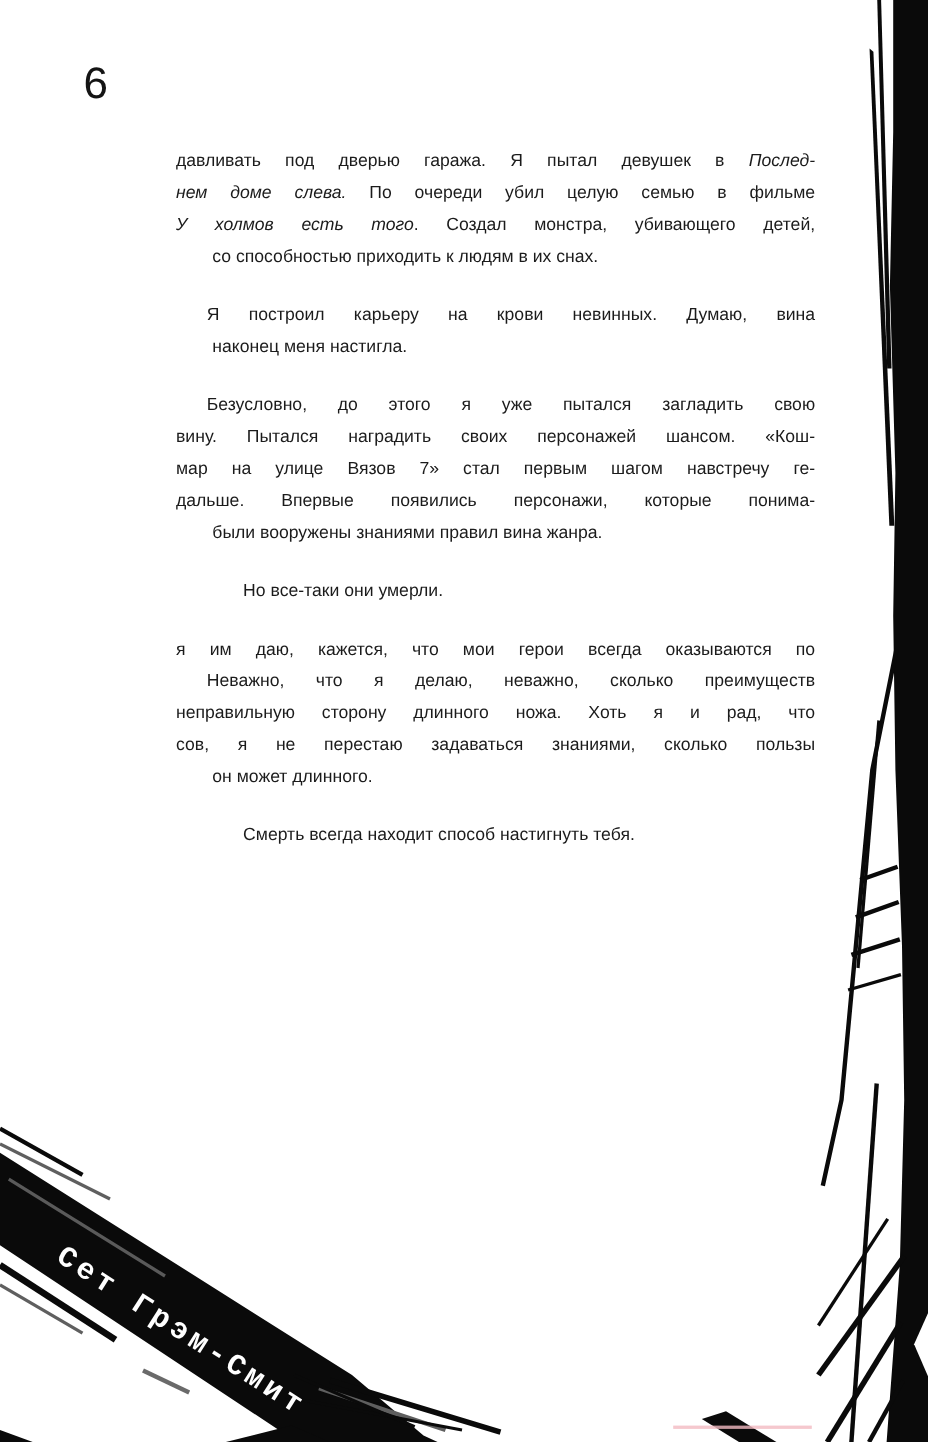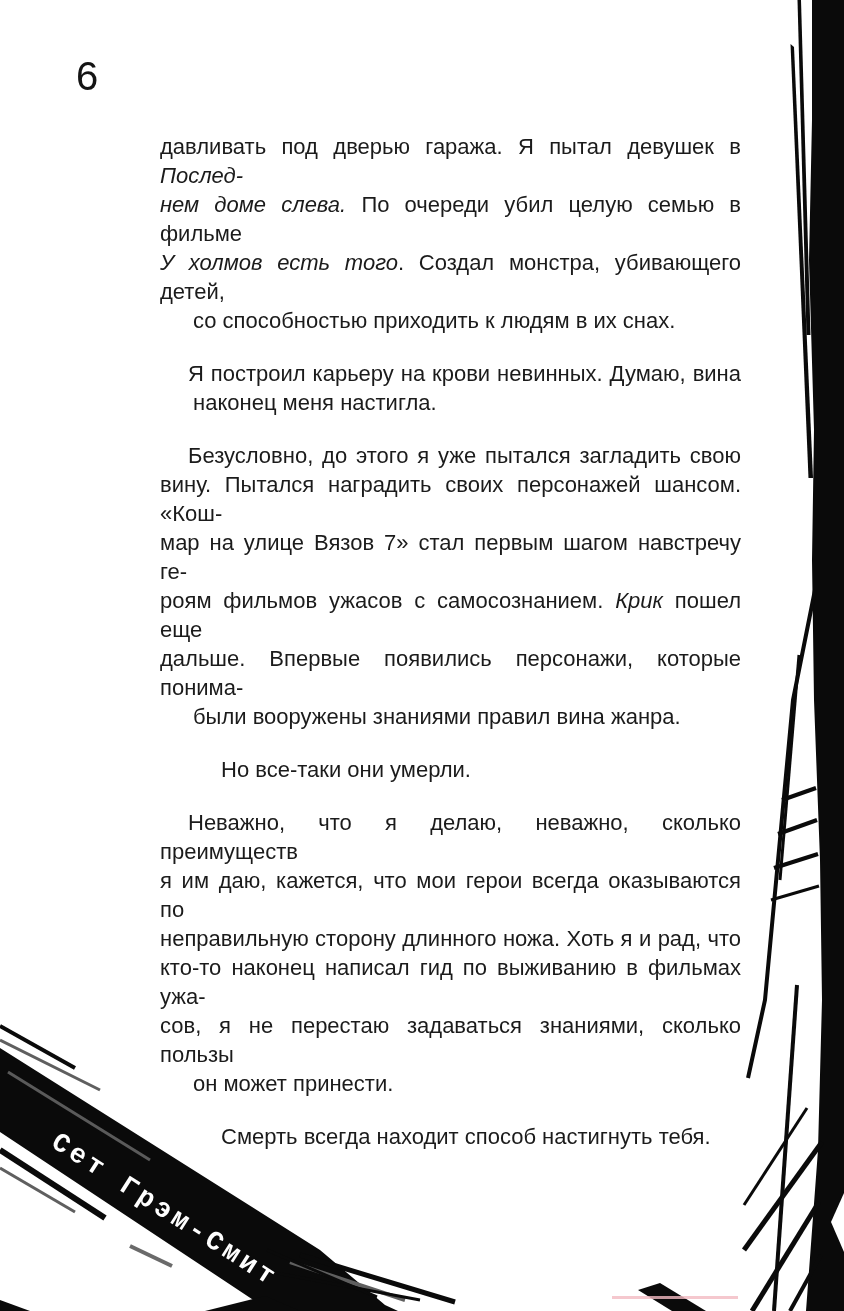--- a/index.html
+++ b/index.html
@@ -11,21 +11,21 @@
     font-family:"Liberation Sans",sans-serif;
     color:#1b1b1b;
   }
   .page-number{
     position:absolute;left:76px;top:56px;
     font-size:40px;line-height:1;color:#141414;
     font-family:"Liberation Sans",sans-serif;
   }
   .text-block{
     position:absolute;left:160px;top:132px;width:581px;
-    font-size:22px;line-height:29px;color:#1b1b1b;
+    font-size:16px;line-height:29px;color:#1b1b1b;
   }
   .para{margin:0 0 24px 0;}
   .line{text-align:justify;text-align-last:justify;white-space:normal;}
   .line.last{text-align-last:left;margin-left:33px;}
   .line.first{text-indent:28px;}
   .i{font-style:italic;}
   .art{
     position:absolute;left:0;top:0;width:844px;height:1311px;
     pointer-events:none;
   }
@@ -50,34 +50,32 @@
         <div class="line last"><span>со способностью приходить к людям в их снах.</span></div>
       </div>
       <div class="para">
         <div class="line first"><span>Я построил карьеру на крови невинных. Думаю, вина</span></div>
         <div class="line last"><span>наконец меня настигла.</span></div>
       </div>
       <div class="para">
         <div class="line first"><span>Безусловно, до этого я уже пытался загладить свою</span></div>
         <div class="line"><span>вину. Пытался наградить своих персонажей шансом. «Кош-</span></div>
         <div class="line"><span>мар на улице Вязов 7» стал первым шагом навстречу ге-</span></div>
-        <div class="line"><span>роям фильмов ужасов с самосознанием. </span><span class="i">Крик</span><span> пошел еще</span></div>
         <div class="line"><span>дальше. Впервые появились персонажи, которые понима-</span></div>
         <div class="line last"><span>были вооружены знаниями правил вина жанра.</span></div>
       </div>
       <div class="para">
         <div class="line last first"><span>Но все-таки они умерли.</span></div>
       </div>
       <div class="para">
+        <div class="line"><span>я им даю, кажется, что мои герои всегда оказываются по</span></div>
         <div class="line first"><span>Неважно, что я делаю, неважно, сколько преимуществ</span></div>
-        <div class="line"><span>я им даю, кажется, что мои герои всегда оказываются по</span></div>
         <div class="line"><span>неправильную сторону длинного ножа. Хоть я и рад, что</span></div>
-        <div class="line"><span>кто-то наконец написал гид по выживанию в фильмах ужа-</span></div>
         <div class="line"><span>сов, я не перестаю задаваться знаниями, сколько пользы</span></div>
-        <div class="line last"><span>он может принести.</span></div>
+        <div class="line last"><span>он может длинного.</span></div>
       </div>
       <div class="para">
         <div class="line last first"><span>Смерть всегда находит способ настигнуть тебя.</span></div>
       </div>
     </div>
 
   <svg class="art" viewBox="0 0 844 1311" xmlns="http://www.w3.org/2000/svg">
 
     <g>
       <path fill="#0a0a0a" d="M844 0 L844 1311 L806 1311 L818 1150 L822 1000 L820 860 L814 700 L812 560 L814 430 L809 260 L812 120 L812 0 Z"></path>

